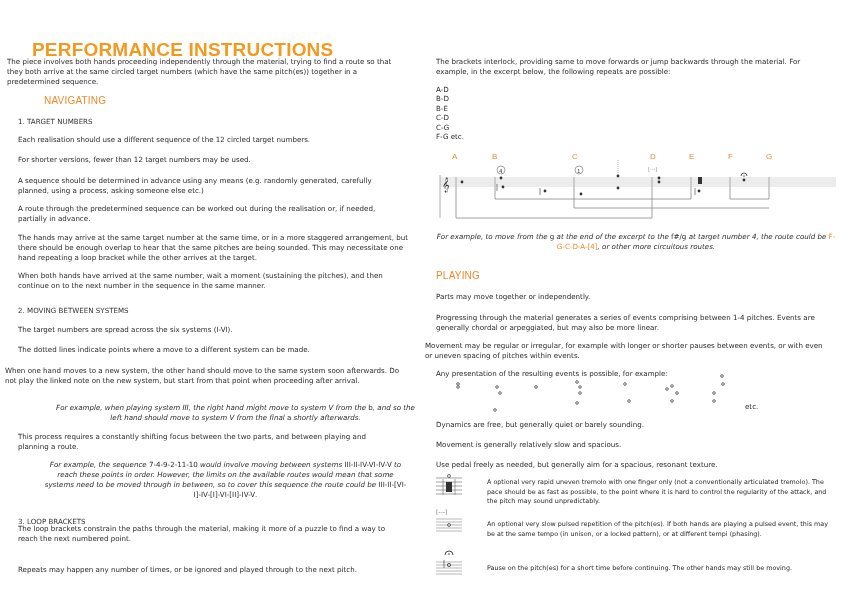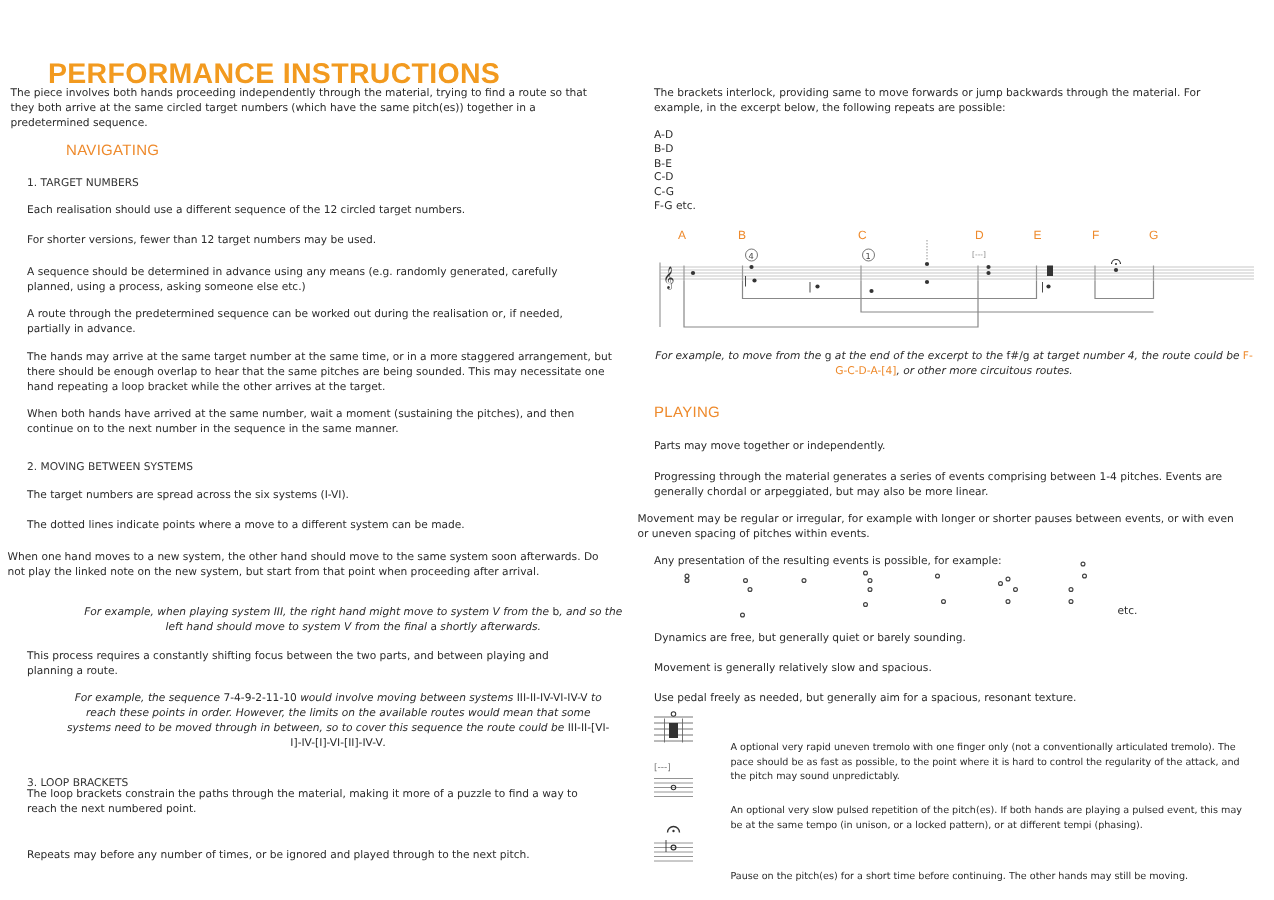--- a/index.html
+++ b/index.html
@@ -10,21 +10,21 @@
            font-family: "Liberation Sans", sans-serif; font-weight: bold;
            font-size: 19px; color: #f29a1f; letter-spacing: 0.2px; }
   .h2 { position: absolute; margin: 0; font-family: "Liberation Sans", sans-serif;
         font-size: 10px; color: #ee8a2c; font-weight: normal; letter-spacing: 0.2px; }
   .h3 { position: absolute; margin: 0; font-size: 7.1px; color: #333; }
   .abs { position: absolute; }
   .ital { font-style: italic; text-align: center; }
   .orange { color: #ee8a2c; }
   .staff-letter { position: absolute; font-family: "Liberation Sans", sans-serif;
                   font-size: 8px; color: #ee8a2c; }
-  .legend-text { font-size: 6.4px; line-height: 9.5px; margin-top: 16px; }
+  .legend-text { font-size: 6.4px; line-height: 9.5px; }
   svg text { font-family: "DejaVu Sans", sans-serif; }
 </style>
 </head>
 <body>
 
 <h1 class="title">PERFORMANCE INSTRUCTIONS</h1>
 
 <p class="abs" style="left:7px;top:57px;width:395px;">The piece involves both hands proceeding independently through the material, trying to find a route so that they both arrive at the same circled target numbers (which have the same pitch(es)) together in a predetermined sequence.</p>
 
 <h2 class="h2" style="left:18px;top:95px;padding-left:26px;">NAVIGATING</h2>
@@ -43,21 +43,21 @@
 <p class="abs" style="left:5px;top:366px;width:395px;">When one hand moves to a new system, the other hand should move to the same system soon afterwards. Do not play the linked note on the new system, but start from that point when proceeding after arrival.</p>
 
 <p class="abs ital" style="left:43px;top:403px;width:365px;margin-left:10px;"><span>For example, when playing system III, the right hand might move to system V from the </span><span style="font-style:normal">b</span><span>, and so the left hand should move to system V from the final </span><span style="font-style:normal">a</span><span> shortly afterwards.</span></p>
 
 <p class="abs" style="left:18px;top:432px;width:380px;">This process requires a constantly shifting focus between the two parts, and between playing and planning a route.</p>
 
 <p class="abs ital" style="left:43px;top:460px;width:365px;"><span>For example, the sequence </span><span style="font-style:normal">7-4-9-2-11-10</span><span> would involve moving between systems </span><span style="font-style:normal">III-II-IV-VI-IV-V</span><span> to reach these points in order. However, the limits on the available routes would mean that some systems need to be moved through in between, so to cover this sequence the route could be </span><span style="font-style:normal">III-II-[VI-I]-IV-[I]-VI-[II]-IV-V</span><span>.</span></p>
 
 <div class="h3" style="left:18px;top:517px;">3. LOOP BRACKETS</div>
 <p class="abs" style="left:18px;top:524px;width:385px;">The loop brackets constrain the paths through the material, making it more of a puzzle to find a way to reach the next numbered point.</p>
-<p class="abs" style="left:18px;top:565px;width:395px;">Repeats may before any number of times, or be ignored and played through to the next pitch.</p>
+<p class="abs" style="left:18px;top:565px;width:395px;">Repeats may happen any number of times, or be ignored and played through to the next pitch.</p>
 
 <p class="abs" style="left:436px;top:57px;width:395px;">The brackets interlock, providing same to move forwards or jump backwards through the material. For example, in the excerpt below, the following repeats are possible:</p>
 
 <div class="abs" style="left:436px;top:85px;">
   <p style="line-height:9.4px">A-D</p>
   <p style="line-height:9.4px">B-D</p>
   <p style="line-height:9.4px">B-E</p>
   <p style="line-height:9.4px">C-D</p>
   <p style="line-height:9.4px">C-G</p>
   <p style="line-height:9.4px">F-G etc.</p>

